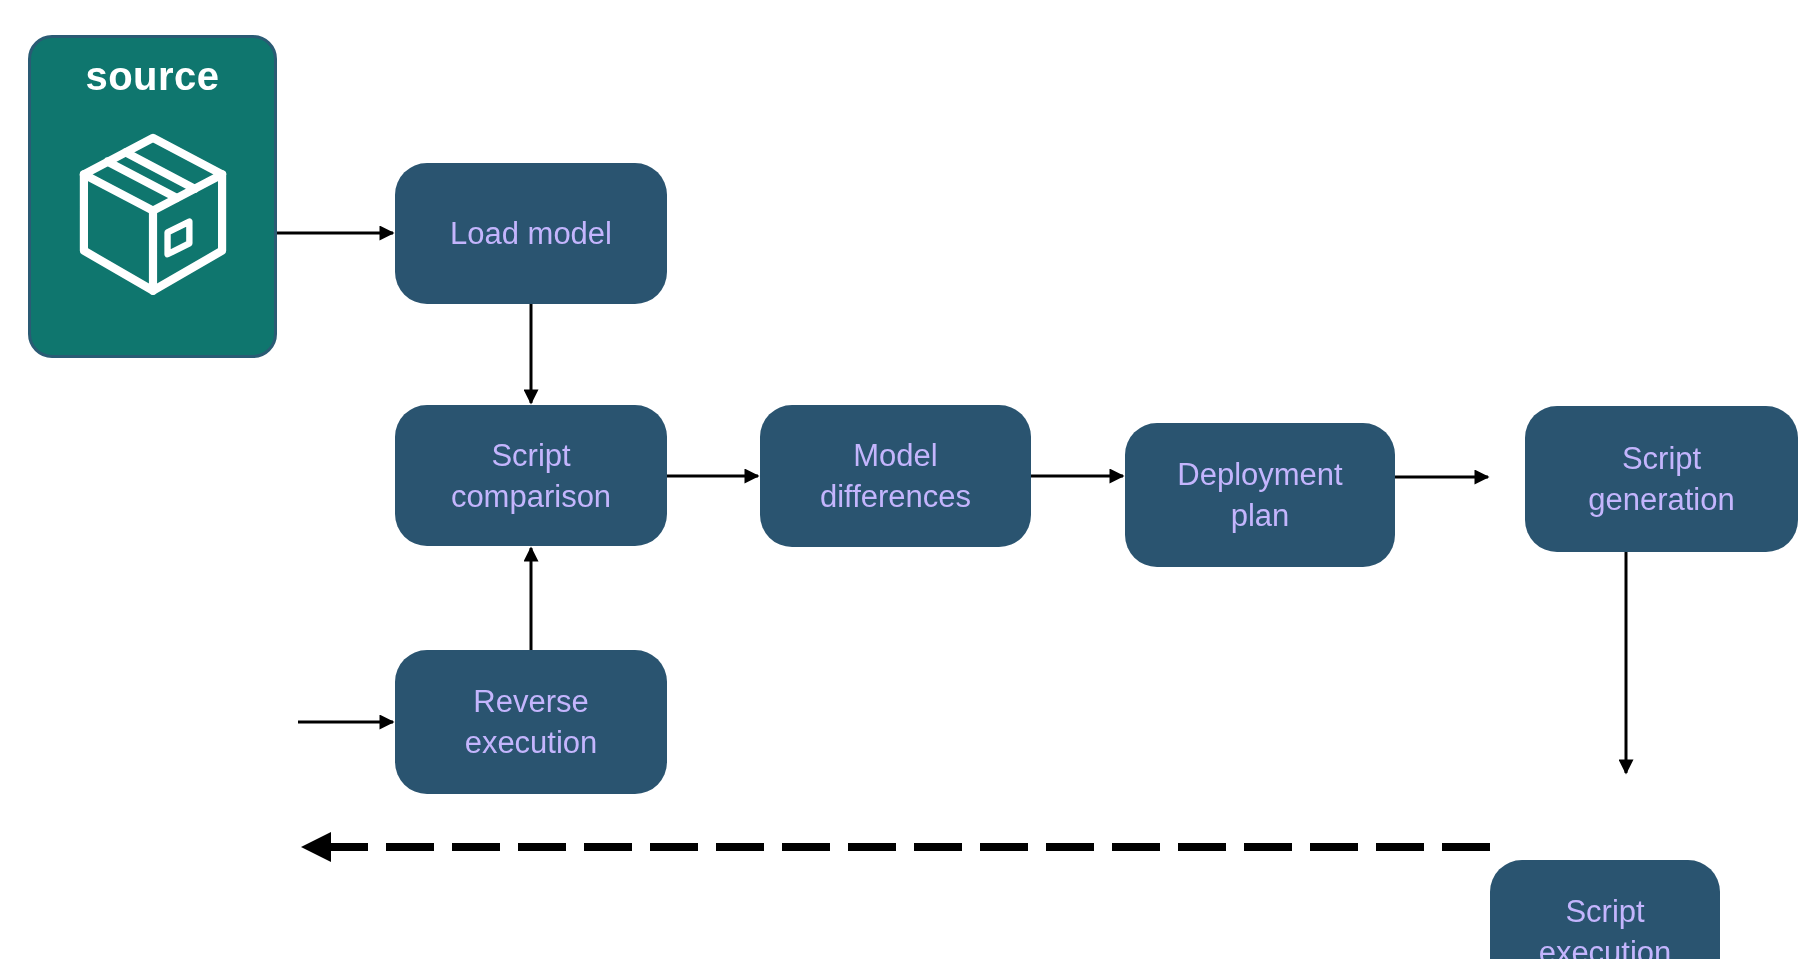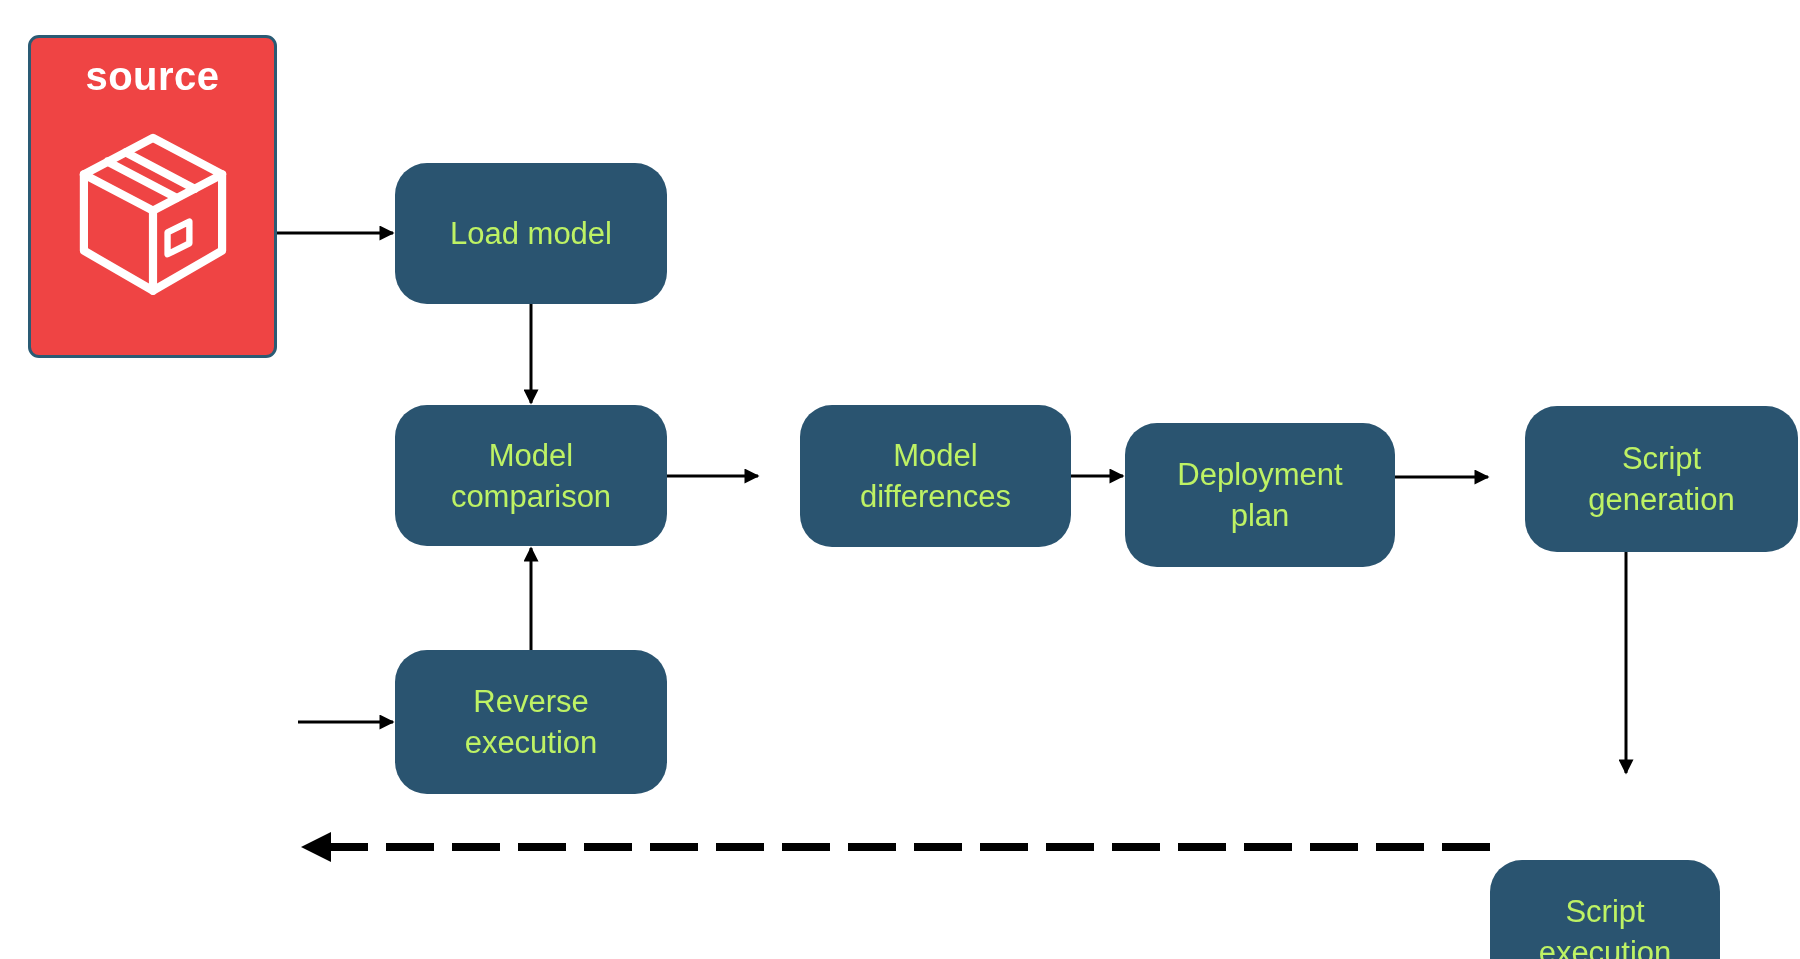--- a/index.html
+++ b/index.html
@@ -11,23 +11,23 @@
   #canvas {
     position: relative;
     width: 1800px;
     height: 959px;
     background: #ffffff;
     overflow: hidden;
   }
   .entity {
     position: absolute;
     box-sizing: border-box;
-    background: #ef4444;
+    background: #0f766e;
     border: 3px solid #2A5B74;
-    border-radius: 11px;
+    border-radius: 24px;
     display: flex;
     flex-direction: column;
     align-items: center;
   }
   .entity-label {
     margin-top: 16px;
     font-size: 40px;
     font-weight: bold;
     color: #ffffff;
     letter-spacing: 0.5px;
@@ -47,21 +47,21 @@
     border-radius: 32px;
     display: flex;
     align-items: center;
     justify-content: center;
     text-align: center;
   }
   .step-label {
     max-width: 196px;
     font-size: 31px;
     line-height: 41px;
-    color: #bef264;
+    color: #c4b5fd;
   }
   #arrow-layer {
     position: absolute;
     left: 0;
     top: 0;
     width: 1800px;
     height: 959px;
     pointer-events: none;
   }
 </style>
@@ -103,24 +103,24 @@
       </svg>
     </div>
   </div>
 
 
   <div class="step" style="left:395px; top:163px; width:272px; height:141px;">
     <div class="step-label">Load model</div>
   </div>
 
   <div class="step" style="left:395px; top:405px; width:272px; height:141px;">
-    <div class="step-label">Model comparison</div>
+    <div class="step-label">Script comparison</div>
   </div>
 
-  <div class="step" style="left:800px; top:405px; width:271px; height:142px;">
+  <div class="step" style="left:760px; top:405px; width:271px; height:142px;">
     <div class="step-label">Model differences</div>
   </div>
 
   <div class="step" style="left:1125px; top:423px; width:270px; height:144px;">
     <div class="step-label">Deployment plan</div>
   </div>
 
   <div class="step" style="left:1490px; top:406px; width:273px; height:146px;margin-left:35px;">
     <div class="step-label">Script generation</div>
   </div>

